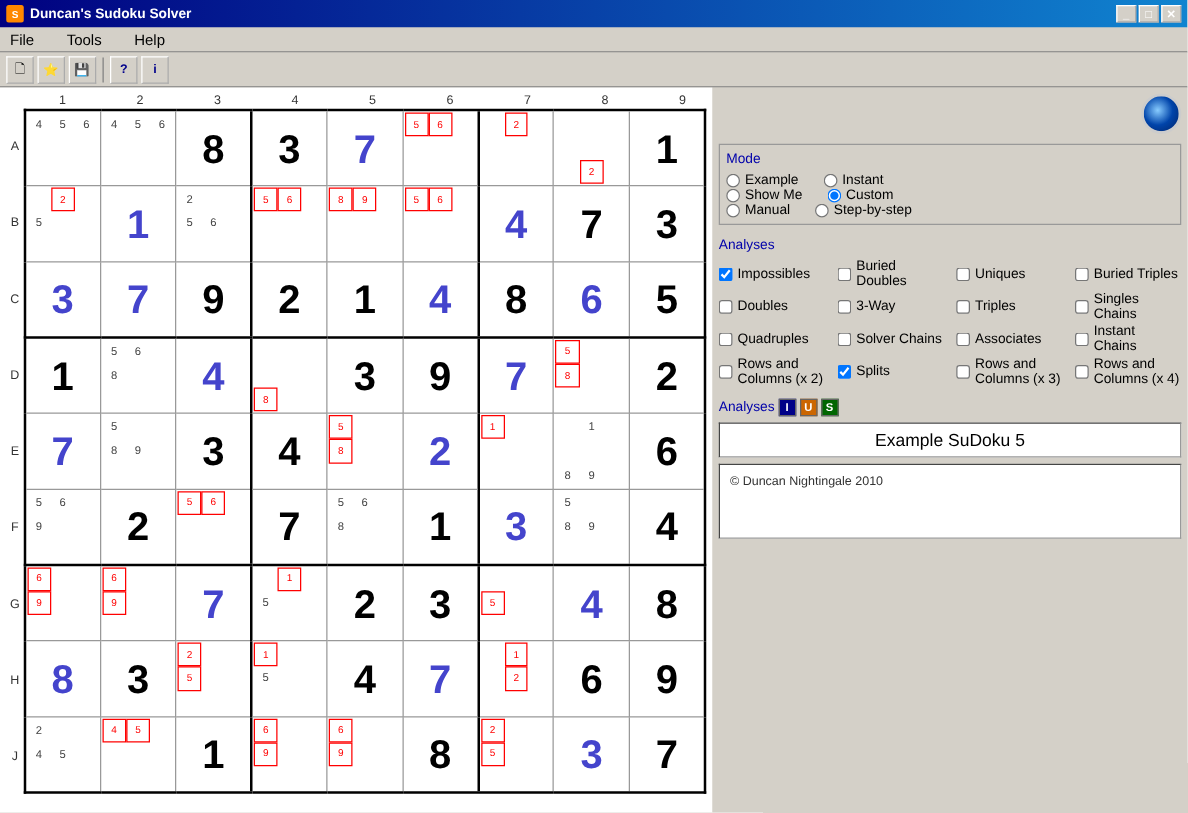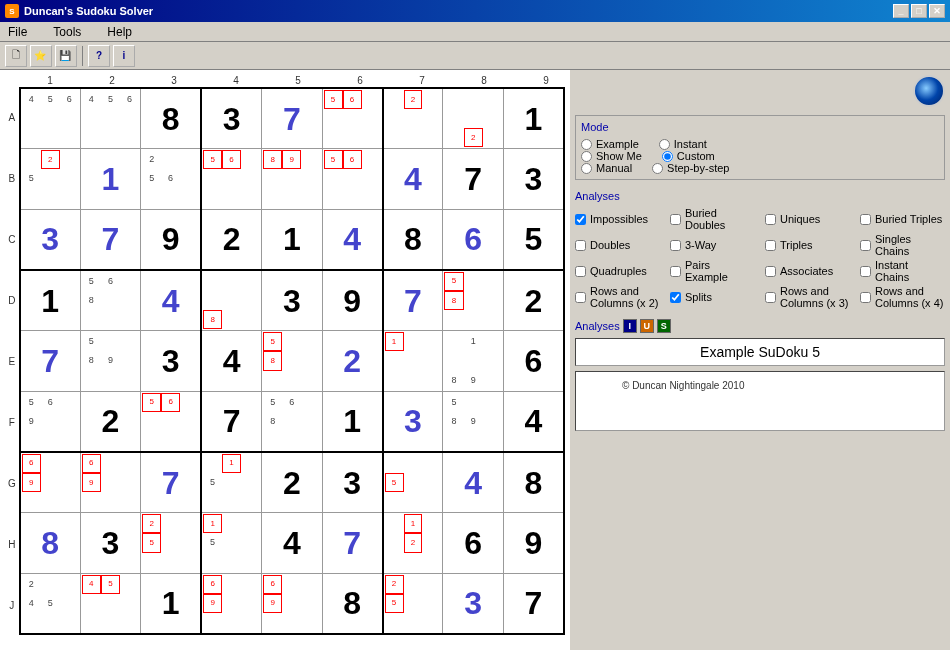--- a/index.html
+++ b/index.html
@@ -177,21 +177,21 @@
     .badge-green { background: #006600; color: white; }
 
     .example-title {
       text-align: center;
       font-size: 14px;
       font-weight: normal;
       padding: 5px;
       background: white;
       border: 1px inset #999;
     }
-    .copyright { font-size: 10px; color: #333; padding: 3px; margin-left: 38px; }
+    .copyright { font-size: 10px; color: #333; padding: 3px; }
 
     .text-area-box {
       background: white;
       border: 1px inset #999;
       min-height: 60px;
       padding: 5px;
     }
   </style>
 </head>
 <body>
@@ -830,21 +830,21 @@
         <label class="check-item">
           <input type="checkbox" style="">
           <span>Singles Chains</span>
         </label>
         <label class="check-item">
           <input type="checkbox" style="">
           <span>Quadruples</span>
         </label>
         <label class="check-item">
           <input type="checkbox" style="">
-          <span>Pairs Example</span>
+          <span>Solver Chains</span>
         </label>
         <label class="check-item">
           <input type="checkbox" style="">
           <span>Associates</span>
         </label>
         <label class="check-item">
           <input type="checkbox" style="">
           <span>Instant Chains</span>
         </label>
         <label class="check-item">

